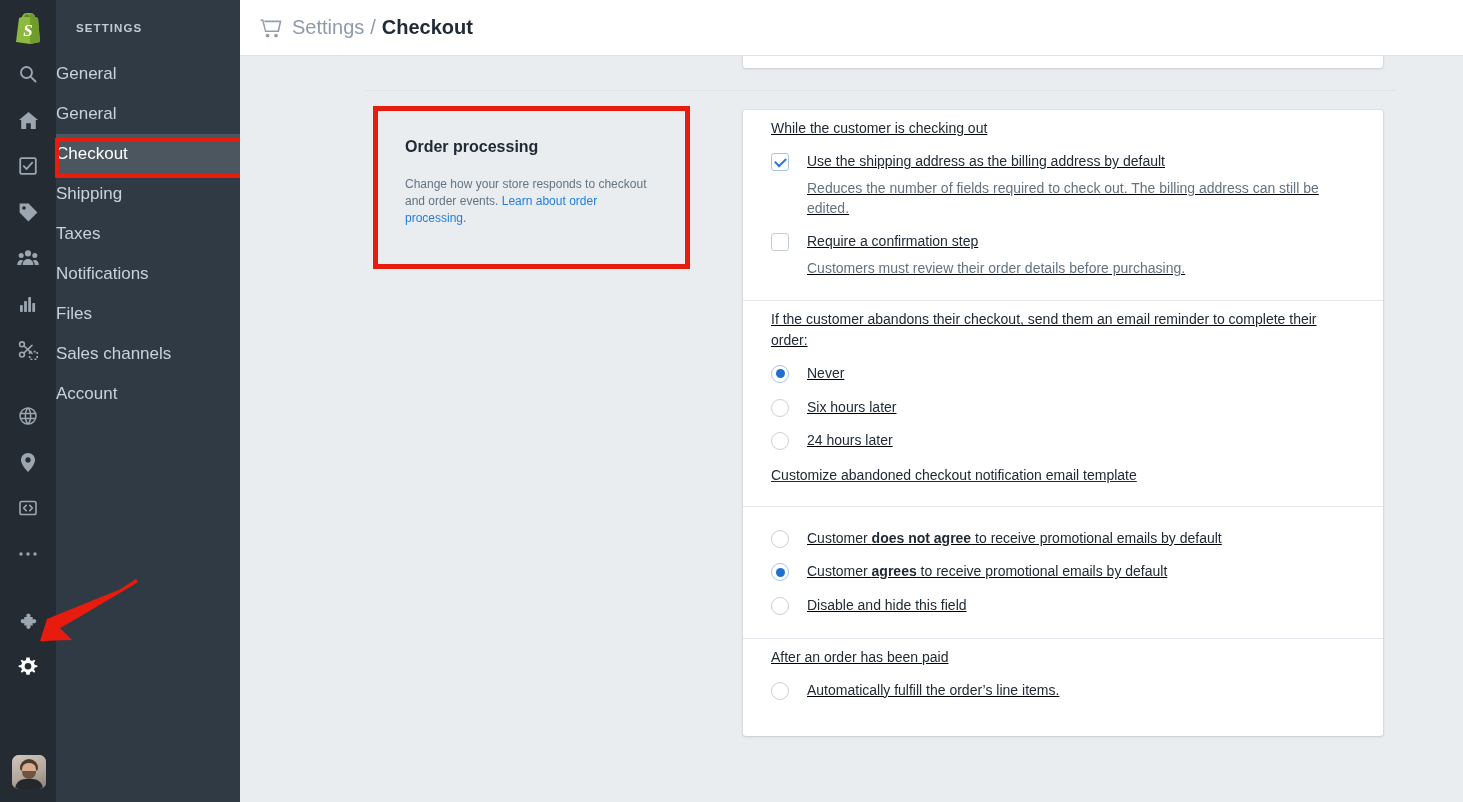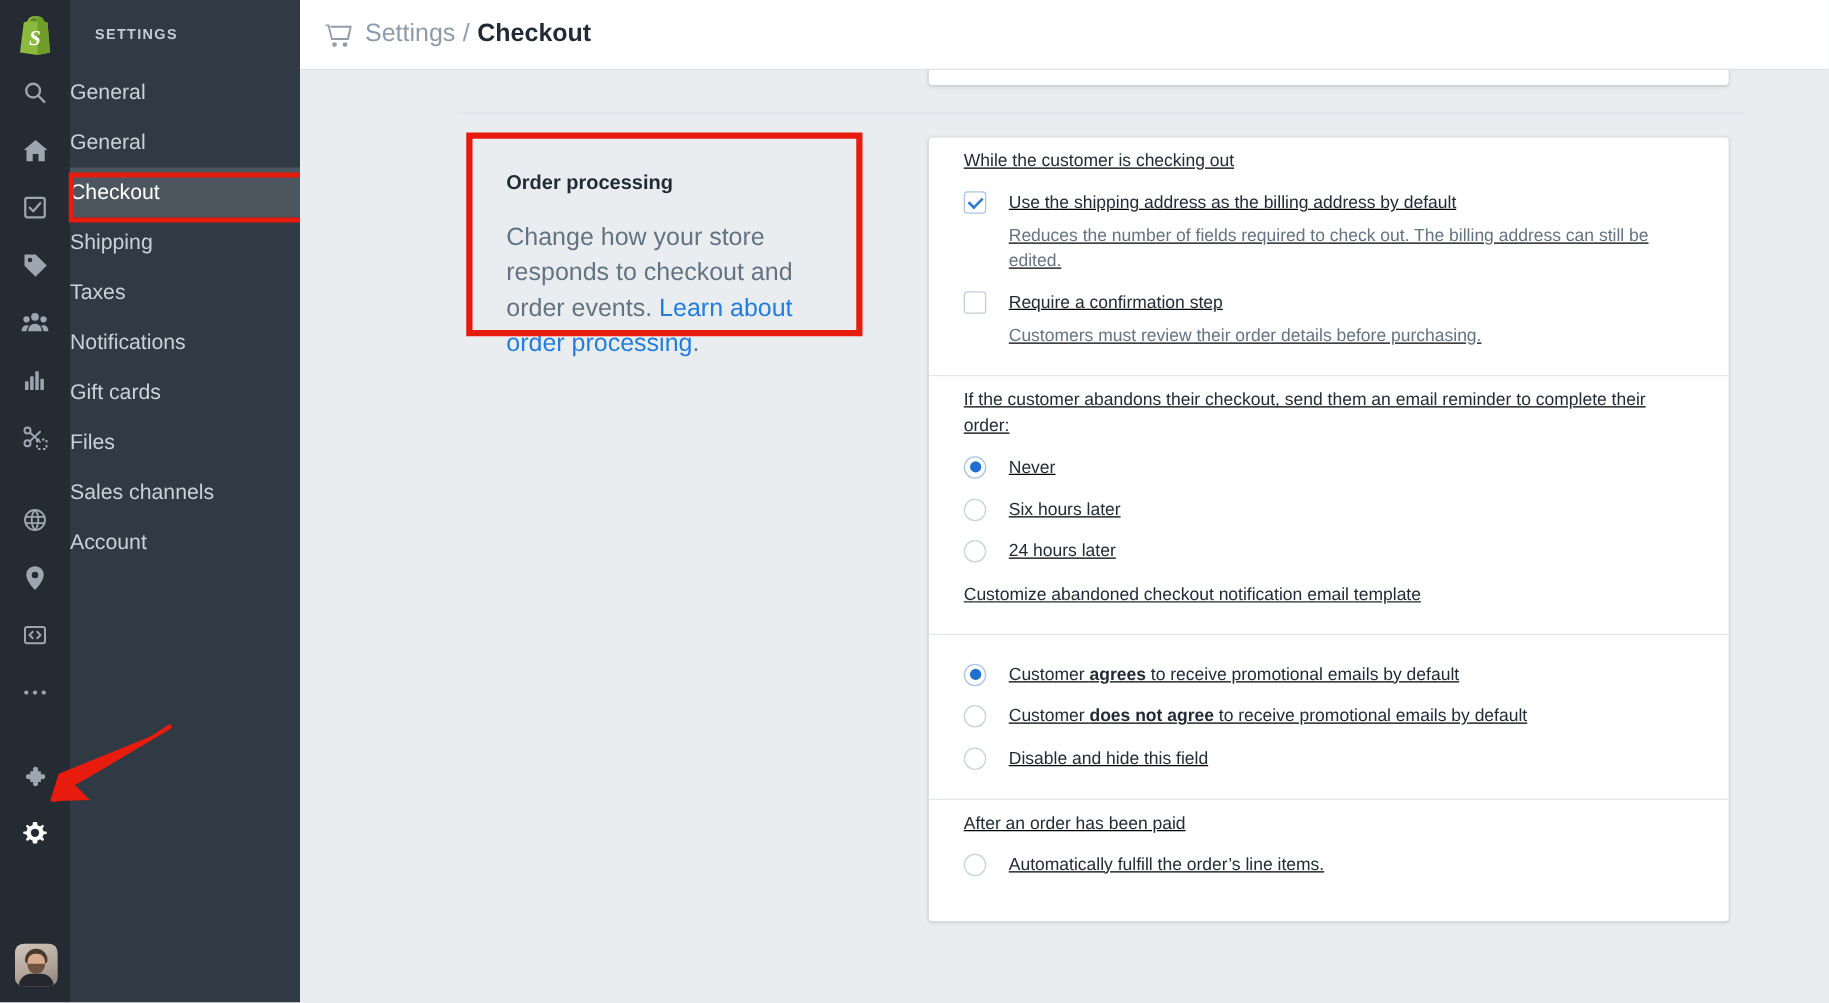--- a/index.html
+++ b/index.html
@@ -102,21 +102,21 @@
     width: 1030px; height: 1px; background: #dfe3e8;
   }
 
   
   #order-processing-card {
     position: absolute; left: 137px; top: 58px;
     width: 309px; height: 155px;
     padding: 24px 28px 0 28px;
   }
   #op-title { font-size: 16px; font-weight: bold; color: #212b36; }
-  #op-desc { margin-top: 20px; font-size: 20px; color: #637381; line-height: 1.42; }
+  #op-desc { margin-top: 20px; font-size: 12px; color: #637381; line-height: 1.42; }
   #op-link { color: #1f7ee0; cursor: pointer; }
   #op-annotation {
     position: absolute; left: 133px; top: 50px;
     width: 317px; height: 163px;
     border: 5px solid #e81c0e; pointer-events: none;
   }
 
   
   #settings-panel {
     position: absolute; left: 503px; top: 54px;
@@ -301,21 +301,20 @@
 
 <div id="settings-nav">
   <div id="settings-heading">SETTINGS</div>
   <div id="nav-list">
     <div class="nav-item">General</div>
     <div class="nav-item">General</div>
     <div class="nav-item active">Checkout</div>
     <div class="nav-item">Shipping</div>
     <div class="nav-item">Taxes</div>
     <div class="nav-item">Notifications</div>
-    <div class="nav-item">Gift cards</div>
     <div class="nav-item">Files</div>
     <div class="nav-item">Sales channels</div>
     <div class="nav-item">Account</div>
   </div>
 </div>
 
 <div id="nav-annotation"></div>
 
 <svg id="arrow-annotation" viewBox="0 0 130 90">
   <path d="M118 12 L34 62 L47 66 L22 72 L30 55 L33 63 L116 9 Z" fill="#e81c0e"></path>
@@ -394,29 +393,29 @@
           </div>
         <div class="option-label">24 hours later</div>
       </div>
       <div class="inline-link">Customize abandoned checkout notification email template</div>
     </div>
 
     <div class="panel-section">
 
       <div class="option-row">
         <div class="ctrl">
+            <div class="radio"></div>
+          </div>
+        <div class="option-label"><span>Customer </span><span class="b">does not agree</span><span> to receive promotional emails by default</span></div>
+      </div>
+      <div class="option-row">
+        <div class="ctrl">
             <div class="radio selected"></div>
           </div>
         <div class="option-label"><span>Customer </span><span class="b">agrees</span><span> to receive promotional emails by default</span></div>
-      </div>
-      <div class="option-row">
-        <div class="ctrl">
-            <div class="radio"></div>
-          </div>
-        <div class="option-label"><span>Customer </span><span class="b">does not agree</span><span> to receive promotional emails by default</span></div>
       </div>
       <div class="option-row">
         <div class="ctrl">
             <div class="radio"></div>
           </div>
         <div class="option-label">Disable and hide this field</div>
       </div>
     </div>
 
     <div class="panel-section">

